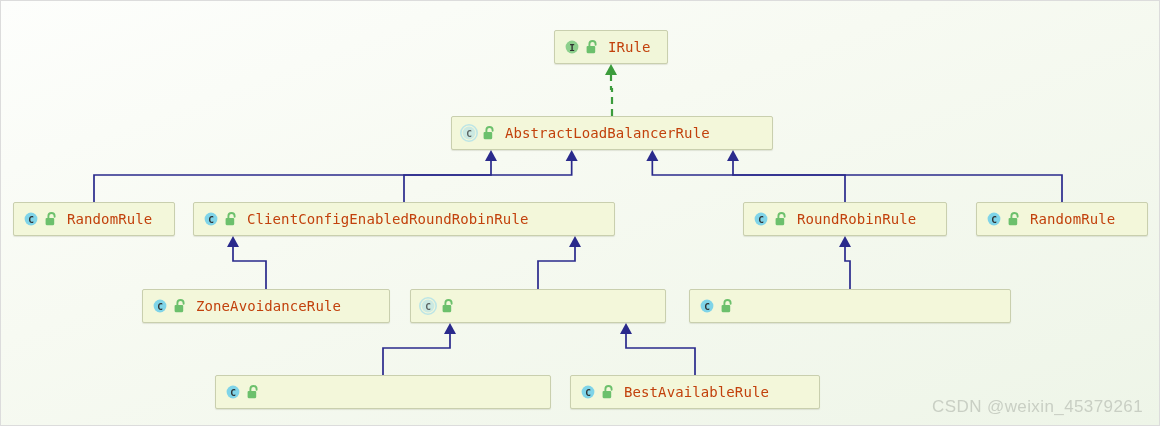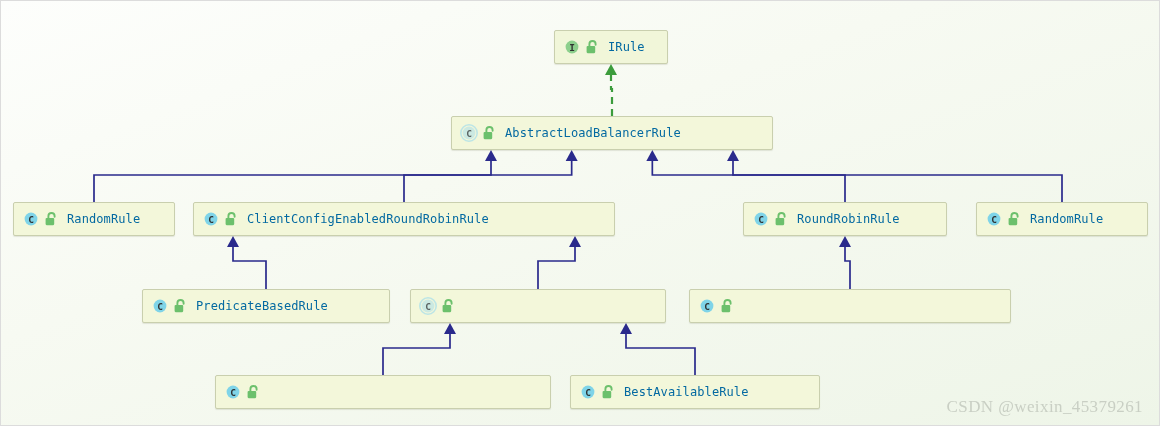--- a/index.html
+++ b/index.html
@@ -27,31 +27,31 @@
     border:1px solid #c9cfae;
     border-radius:2px;
     padding:0 12px 0 8px;
     height:34px;
     box-shadow:0 1px 1px rgba(120,125,95,.18);
     white-space:nowrap;
   }
   .node .ico{display:flex;align-items:center;flex:0 0 auto;margin-right:4px;}
   .node .lock{display:flex;align-items:center;flex:0 0 auto;margin-right:9px;}
   .node .lbl{
-    font-size:12px;
-    color:#0369a1;
+    font-size:14px;
+    color:#c2410c;
     letter-spacing:.1px;
     line-height:1;
   }
   .node.iface{background:#f1f6d9;}
 
   #watermark{
     position:absolute;
     right:16px;bottom:8px;
-    font-family:Liberation Serif, serif;
+    font-family:Liberation Sans, sans-serif;
     font-size:17px;
     color:#c9cfc4;
     letter-spacing:.4px;
     user-select:none;
   }
 </style>
 </head>
 <body>
 
 <div id="canvas">
@@ -183,21 +183,21 @@
       <circle cx="9" cy="9" r="6.4" fill="#7fd4e8" opacity="1"></circle>
       <text x="9" y="12.6" text-anchor="middle" font-family="DejaVu Sans Mono, monospace" font-size="9.5" font-weight="bold" fill="#2b2b2b" opacity="0.95">C</text>
     </svg>
         </span>
         <span class="lock">
           <svg width="14" height="16" viewBox="0 0 14 16">
       <path d="M4.4 7 V5.1 A3.1 3.1 0 0 1 10.6 5.1 V5.7" fill="none" stroke="#6cc06c" stroke-width="1.9" stroke-linecap="round"></path>
       <rect x="1.6" y="7" width="8.6" height="7.2" rx="1.1" fill="#6cc06c"></rect>
     </svg>
         </span>
-        <span class="lbl">PredicateBasedRule</span>
+        <span class="lbl">ZoneAvoidanceRule</span>
       </div>
       <div class="node" style="left: 409px; top: 288px; width: 256px;">
         <span class="ico">
           <svg width="18" height="18" viewBox="0 0 18 18">
       <circle cx="9" cy="9" r="8.2" fill="none" stroke="#aadfe9" stroke-width="1.6" opacity="0.75"></circle>
       <circle cx="9" cy="9" r="6.4" fill="#aadfe9" opacity="0.55"></circle>
       <text x="9" y="12.6" text-anchor="middle" font-family="DejaVu Sans Mono, monospace" font-size="9.5" font-weight="bold" fill="#2b2b2b" opacity="0.7">C</text>
     </svg>
         </span>
         <span class="lock">

